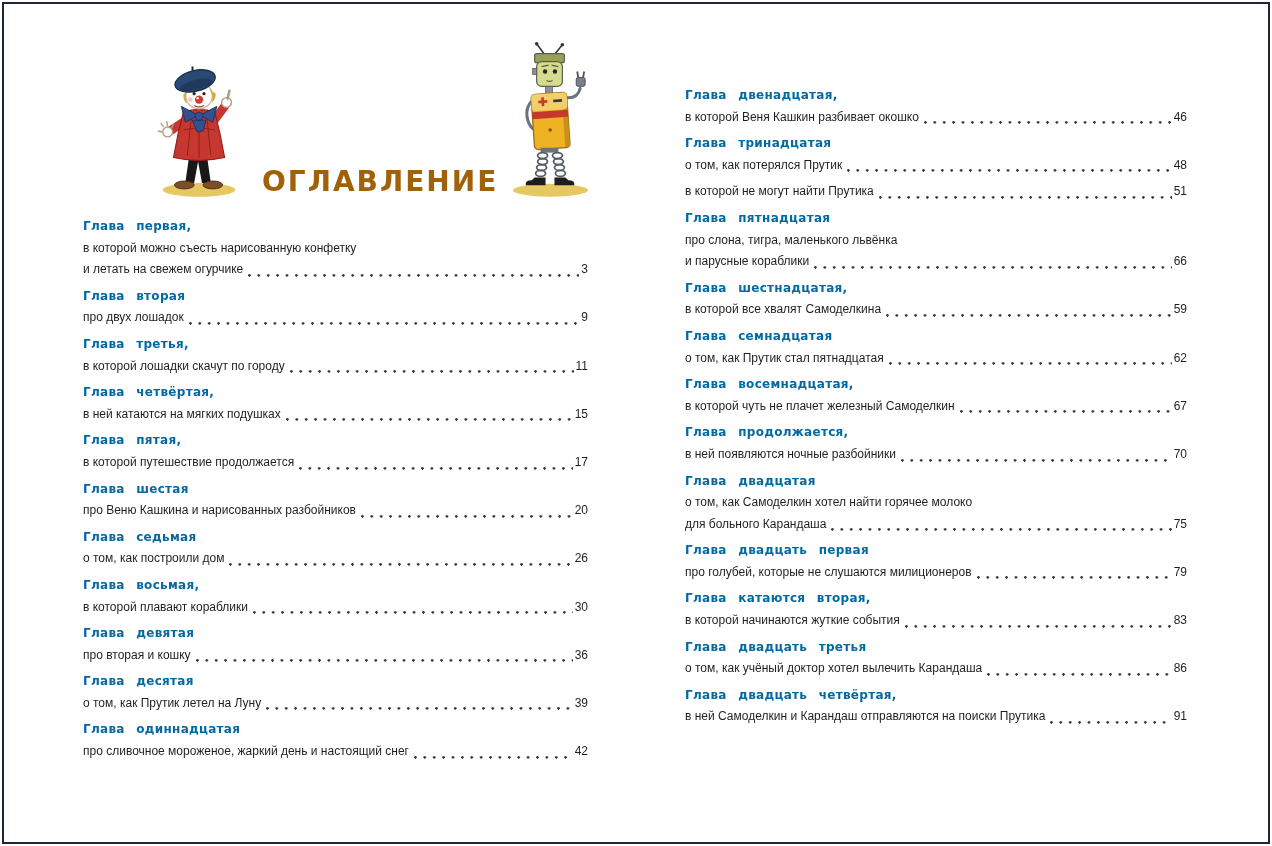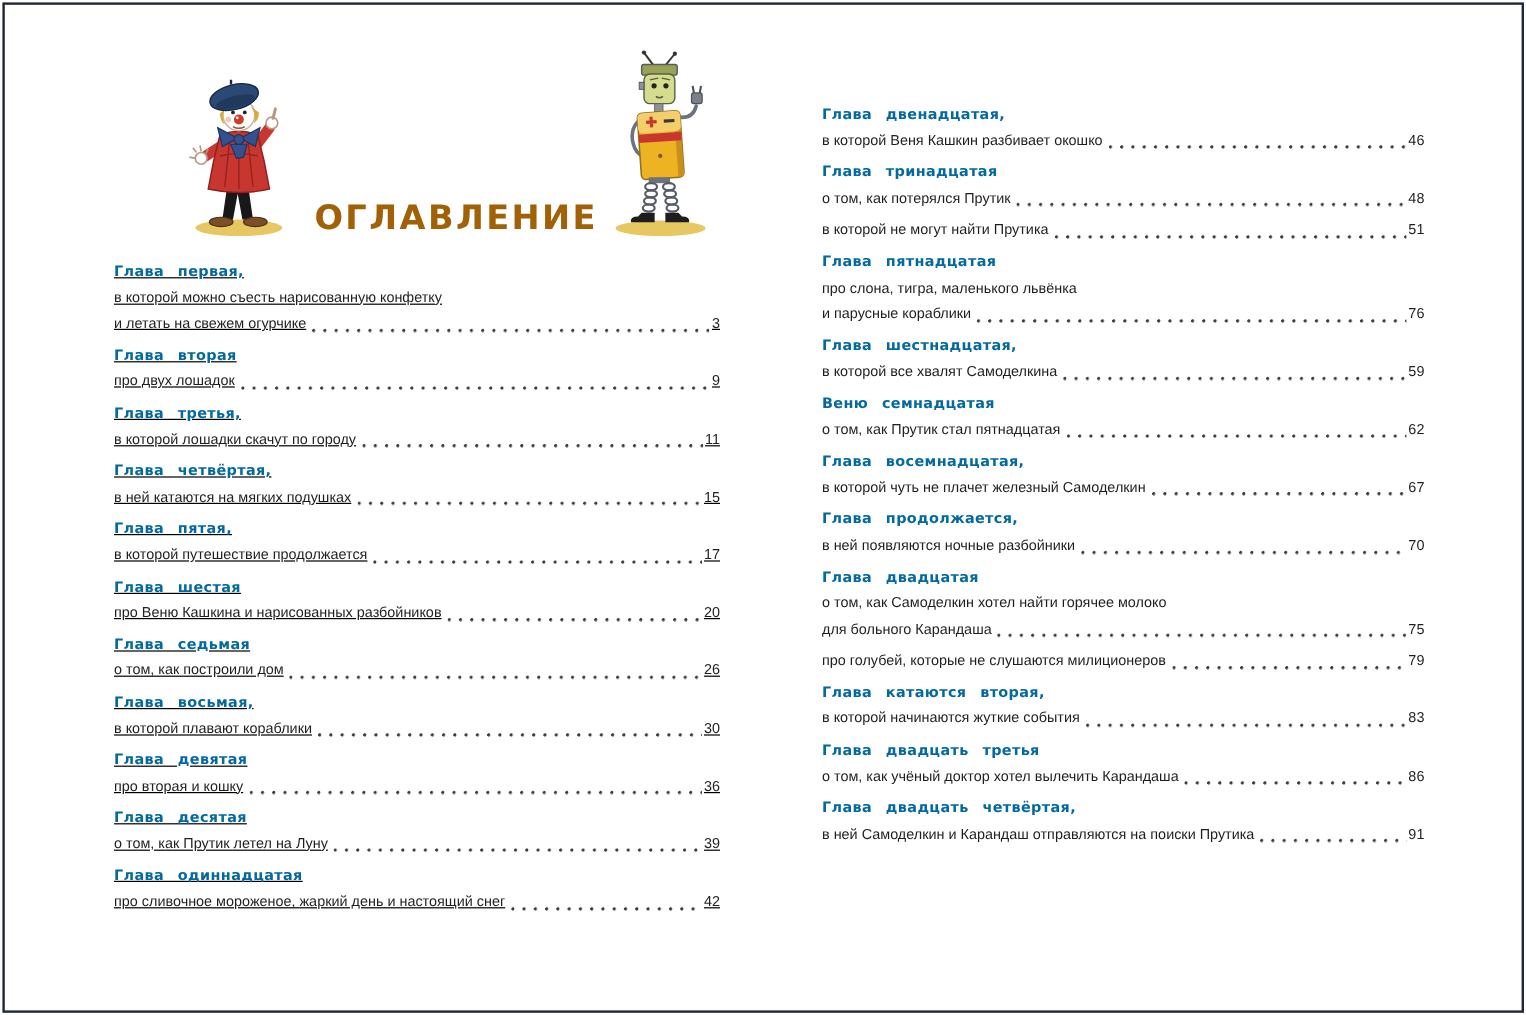--- a/index.html
+++ b/index.html
@@ -22,21 +22,21 @@
   }
   .page-title{
     font-family:"DejaVu Sans",sans-serif;
     font-size:28px;font-weight:700;letter-spacing:2px;
     color:#a16207;
     margin:0 6px 2px 6px;
     white-space:nowrap;
   }
   
   .col{position:absolute;}
-  .col-left {left:95px; top:216px;width:505px;text-decoration:underline;}
+  .col-left {left:83px; top:216px;width:505px;}
   .col-right{left:685px;top:85px; width:502px;}
   .entry{margin-bottom:5px;}
   .entry-heading{
     font-family:"DejaVu Sans",sans-serif;
     font-size:12px;font-weight:700;
     letter-spacing:0.3px;word-spacing:7px;
     line-height:21.6px;
     color:#0369a1;
   }
   .desc-line,.tail-line{
@@ -315,36 +315,36 @@
   </div>
 
   <div class="entry">
     <div class="entry-heading">Глава пятнадцатая</div>
     <div>
           <div class="desc-line">про слона, тигра, маленького львёнка</div>
         </div>
     <div class="tail-line">
       <span class="tail-text">и парусные кораблики</span>
       <span class="leader"></span>
-      <span class="pagenum">76</span>
+      <span class="pagenum">66</span>
     </div>
   </div>
 
   <div class="entry">
     <div class="entry-heading">Глава шестнадцатая,</div>
     <div></div>
     <div class="tail-line">
       <span class="tail-text">в которой все хвалят Самоделкина</span>
       <span class="leader"></span>
       <span class="pagenum">59</span>
     </div>
   </div>
 
   <div class="entry">
-    <div class="entry-heading">Веню семнадцатая</div>
+    <div class="entry-heading">Глава семнадцатая</div>
     <div></div>
     <div class="tail-line">
       <span class="tail-text">о том, как Прутик стал пятнадцатая</span>
       <span class="leader"></span>
       <span class="pagenum">62</span>
     </div>
   </div>
 
   <div class="entry">
     <div class="entry-heading">Глава восемнадцатая,</div>
@@ -372,20 +372,21 @@
           <div class="desc-line">о том, как Самоделкин хотел найти горячее молоко</div>
         </div>
     <div class="tail-line">
       <span class="tail-text">для больного Карандаша</span>
       <span class="leader"></span>
       <span class="pagenum">75</span>
     </div>
   </div>
 
   <div class="entry">
+    <div class="entry-heading">Глава двадцать первая</div>
     <div></div>
     <div class="tail-line">
       <span class="tail-text">про голубей, которые не слушаются милиционеров</span>
       <span class="leader"></span>
       <span class="pagenum">79</span>
     </div>
   </div>
 
   <div class="entry">
     <div class="entry-heading">Глава катаются вторая,</div>

